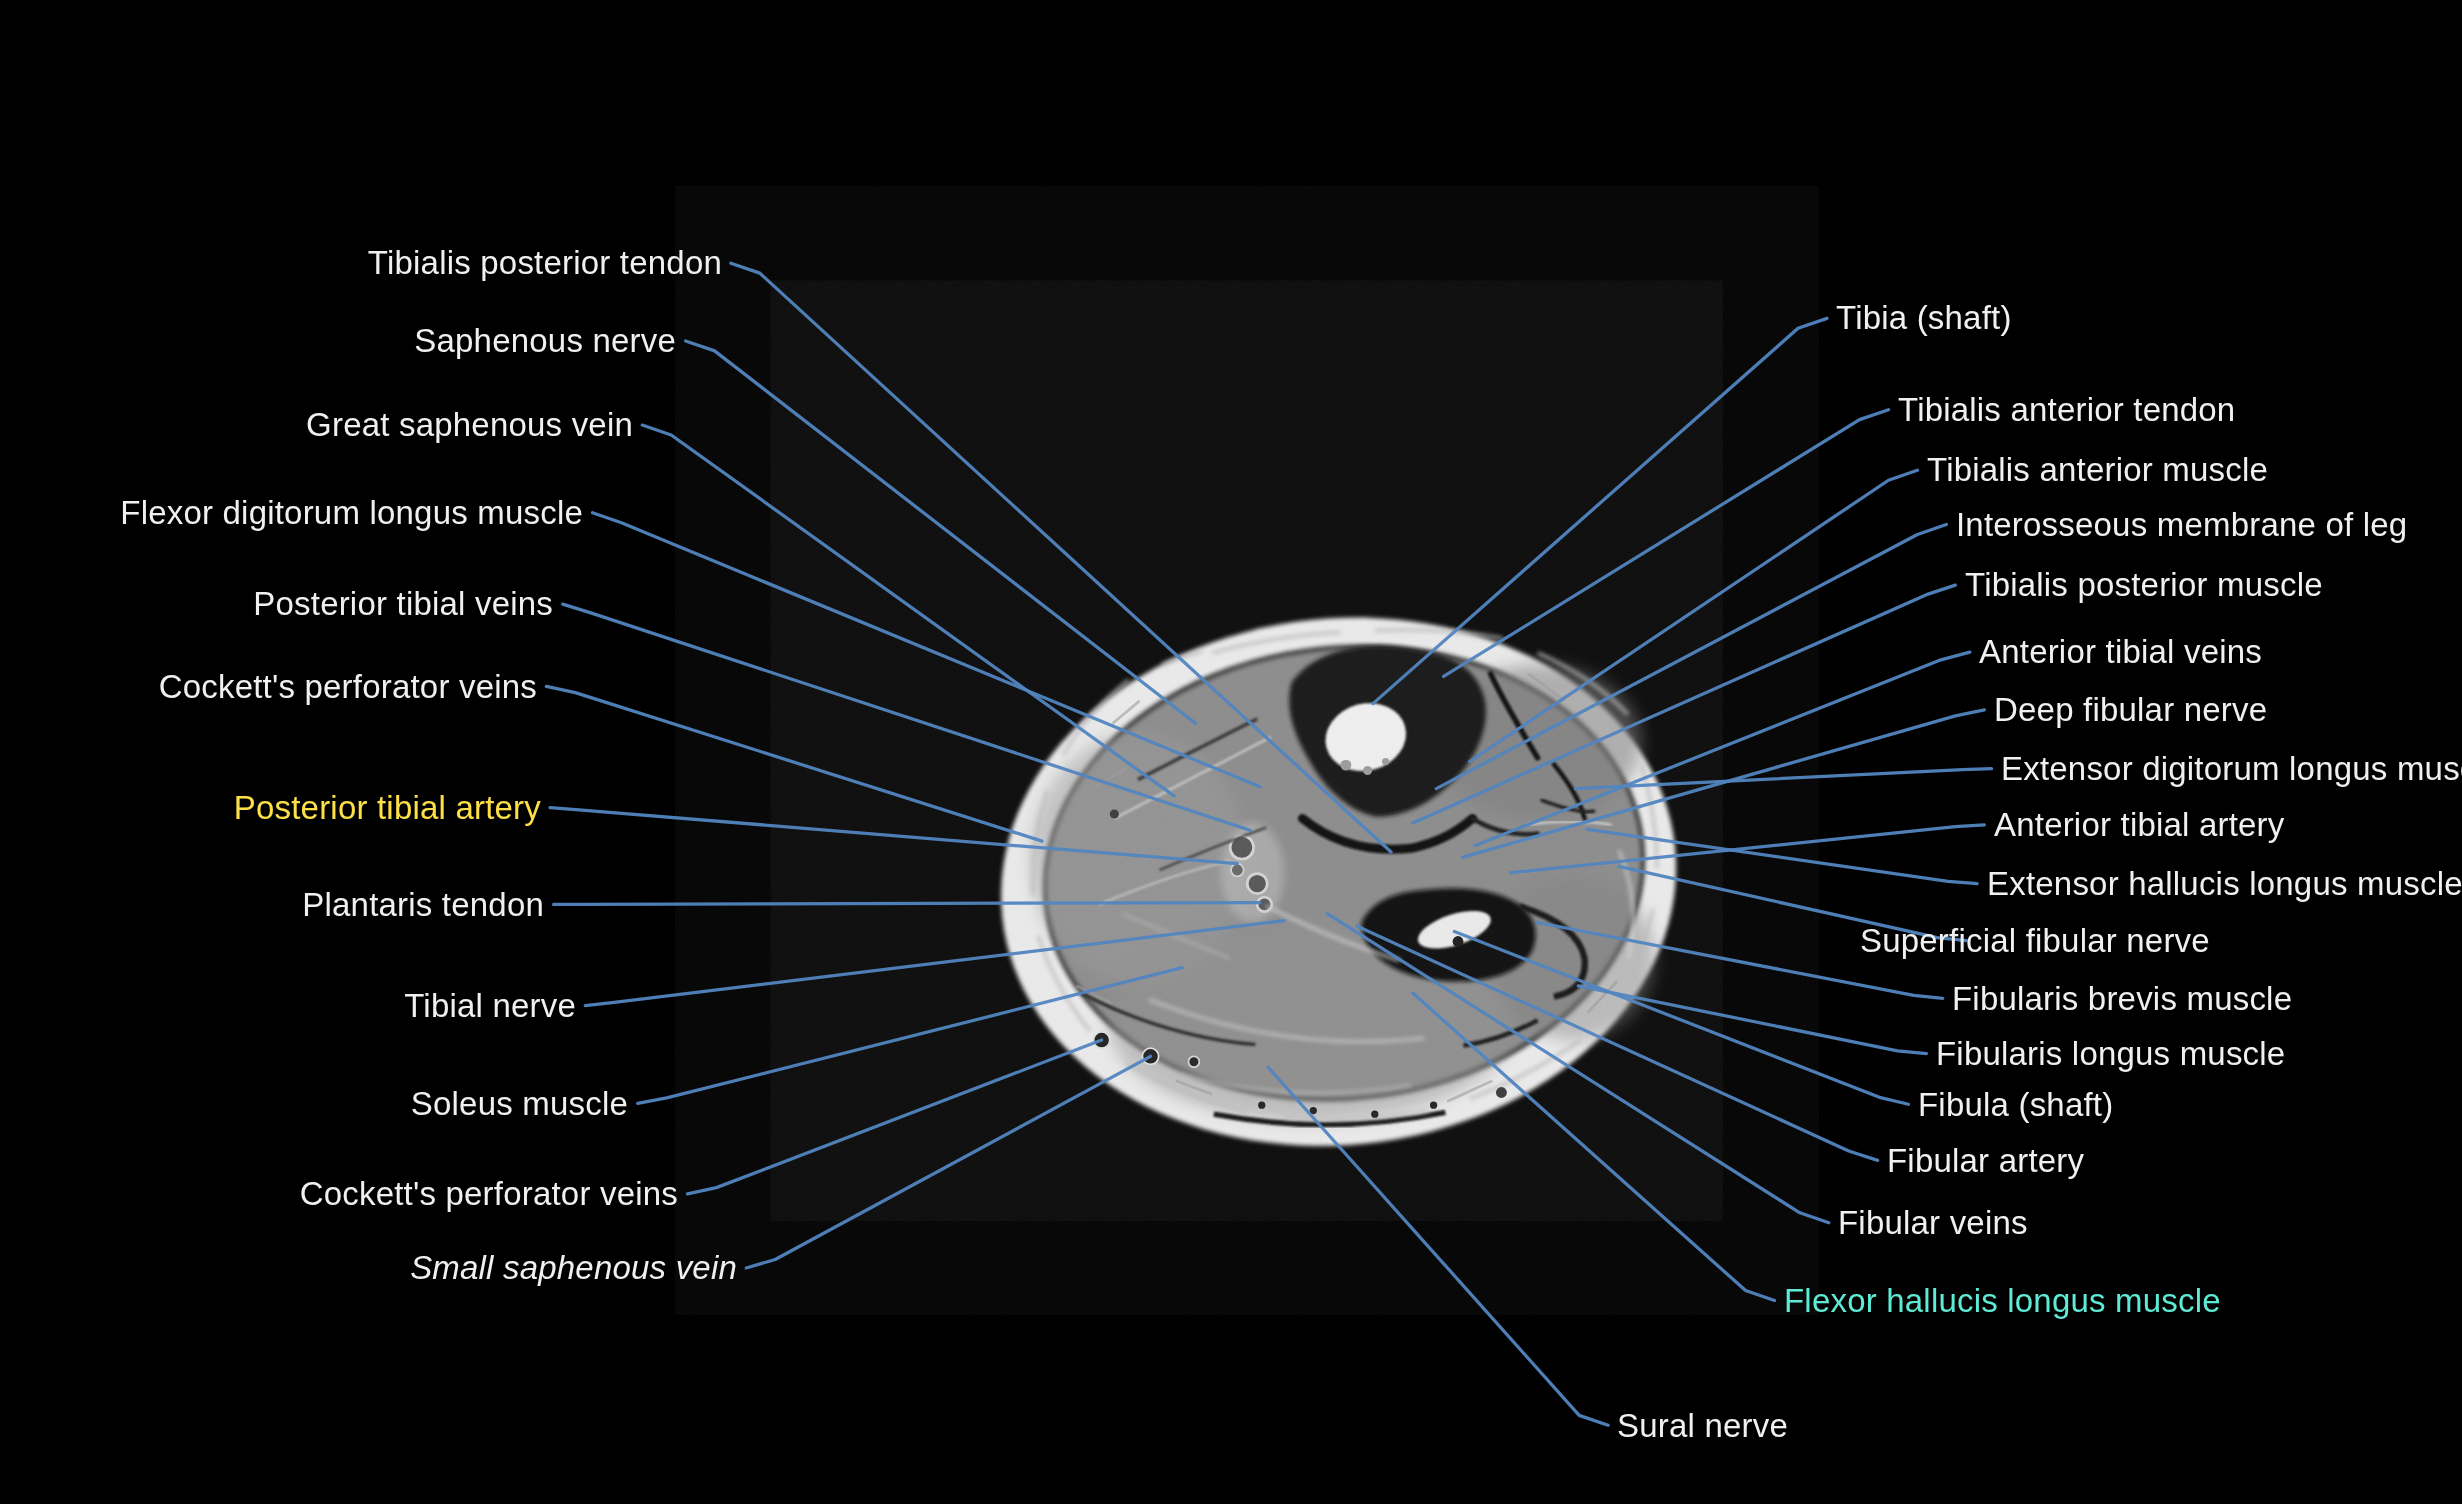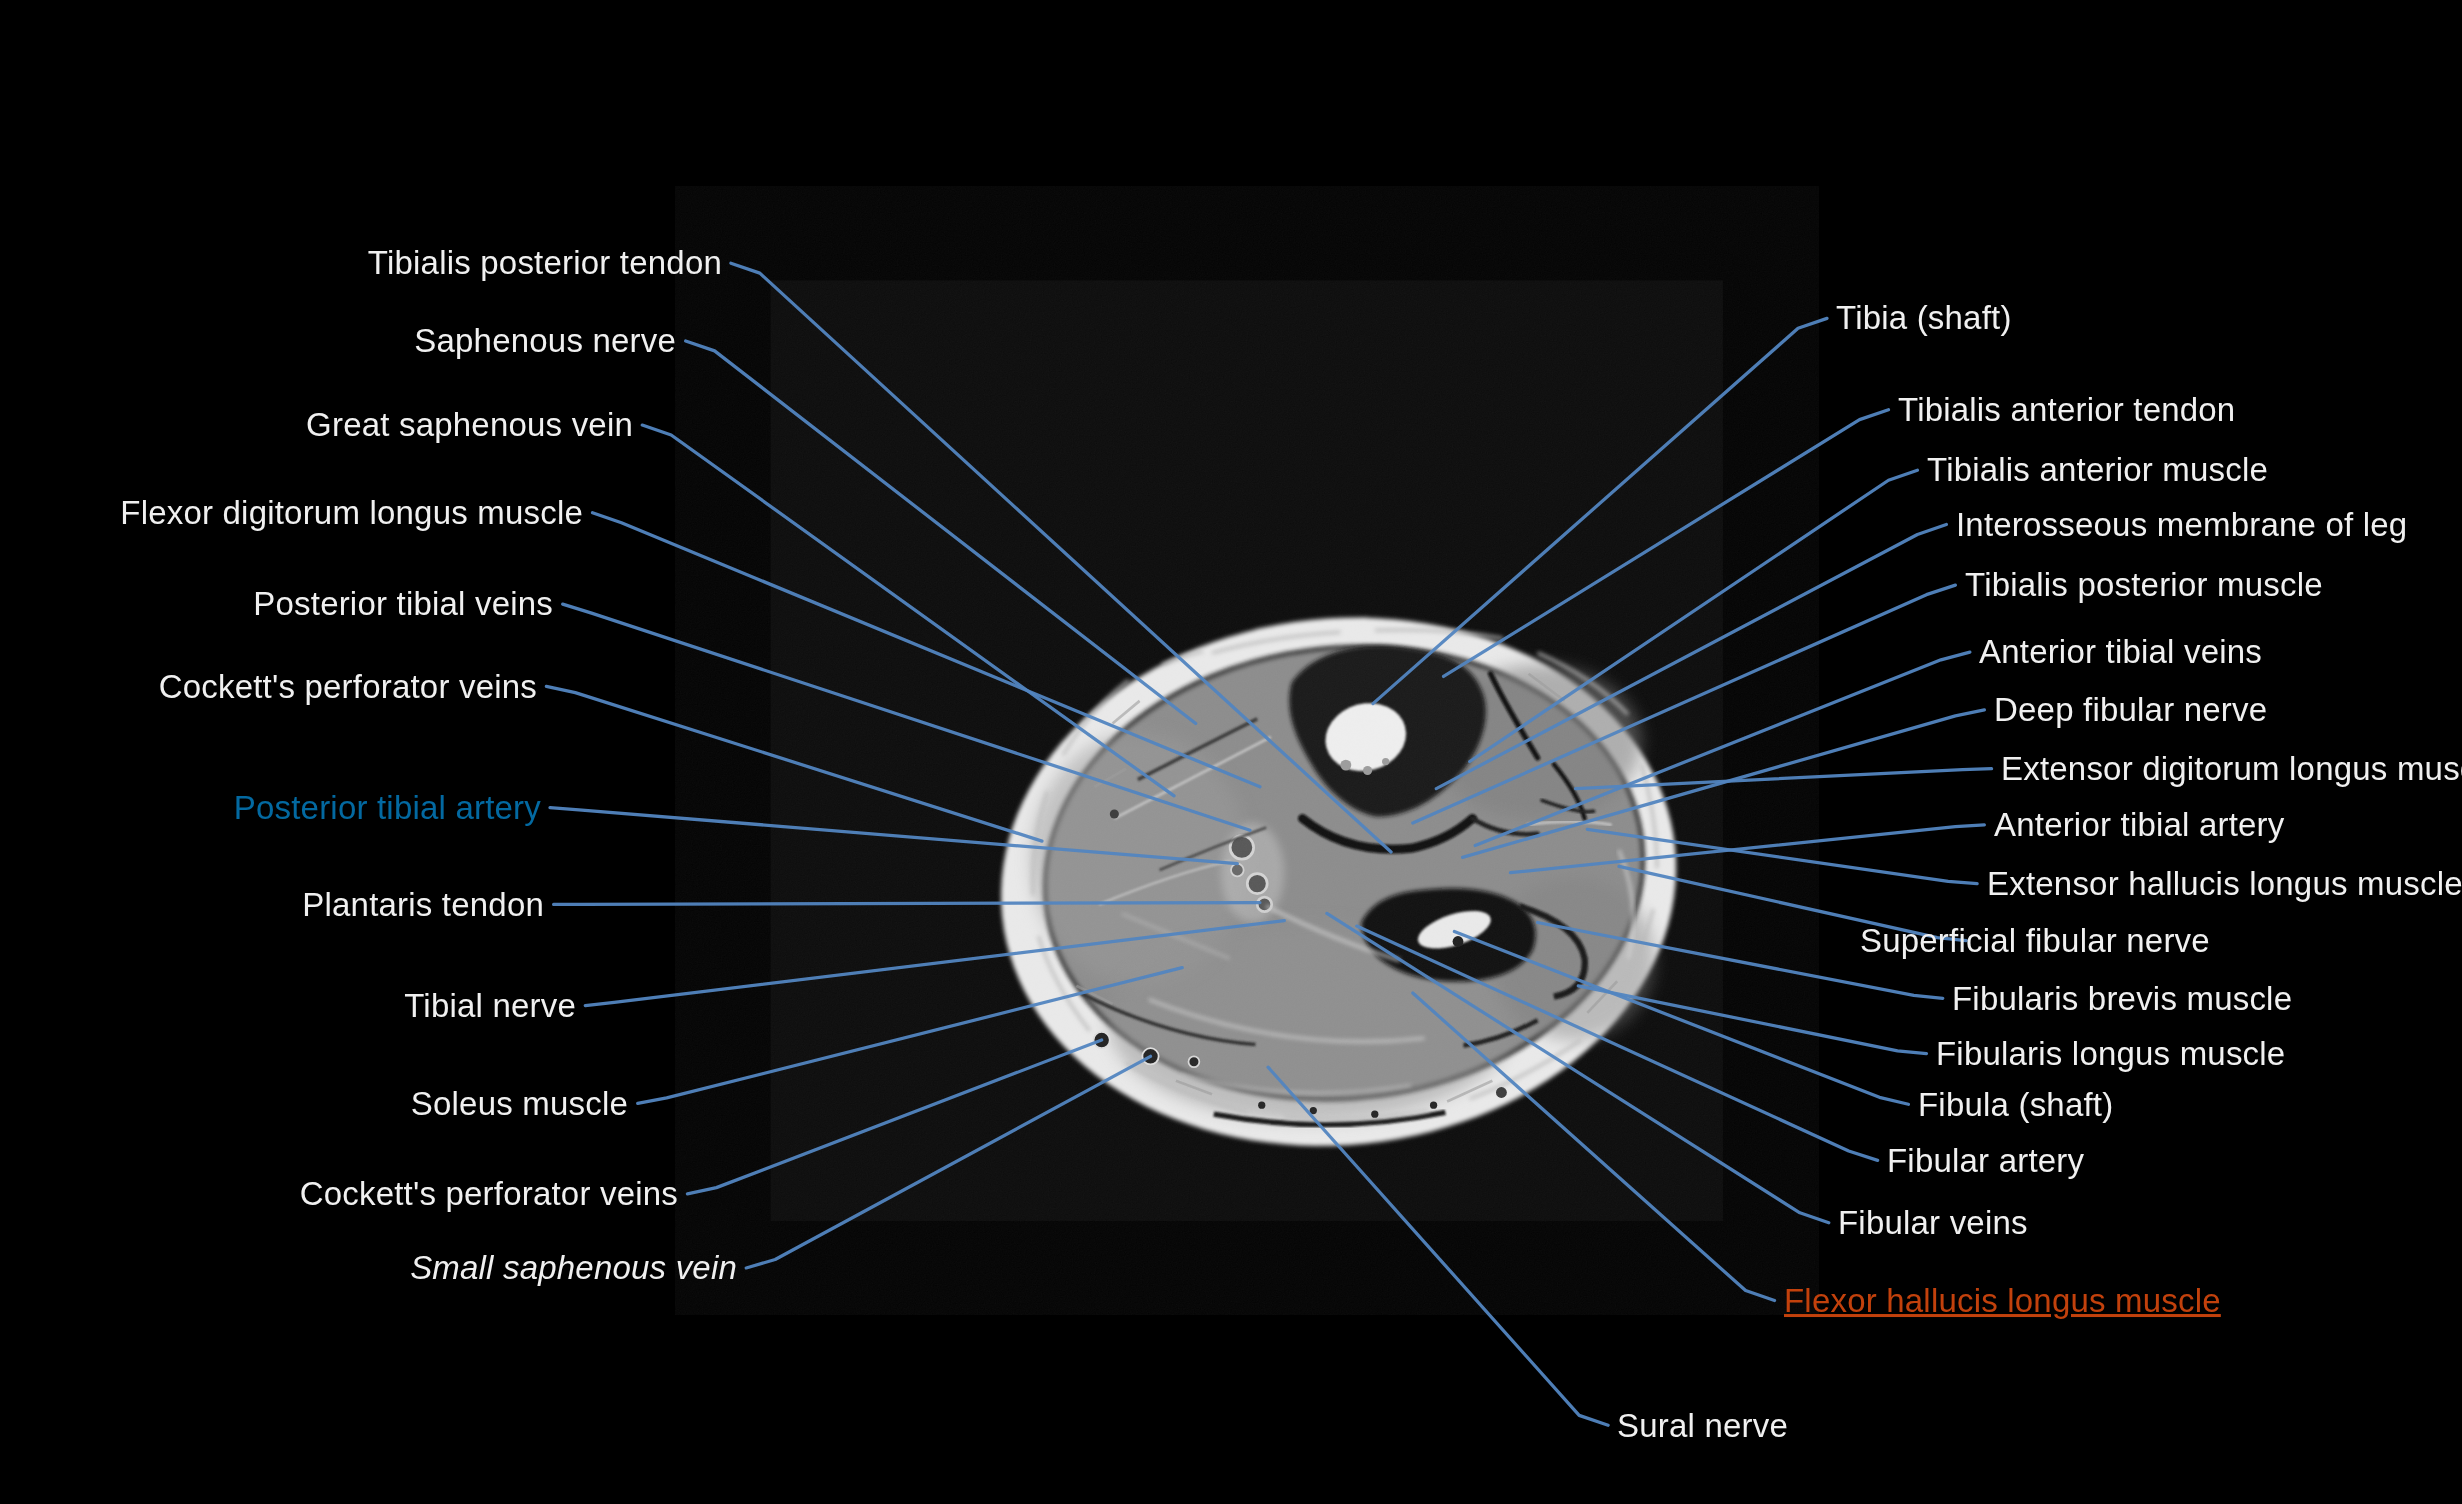--- a/index.html
+++ b/index.html
@@ -174,21 +174,21 @@
       <polyline points="1778,1576 1746,1565 1402,1180" fill="none" stroke="#5285c0" stroke-width="3.6" stroke-linecap="round" stroke-linejoin="round" opacity="0.95"></polyline>
     </svg>
 
   <div class="labels-layer" id="labels">
       <div class="anat-label left" style="top: 263px; color: rgb(240, 240, 240); font-size: 33px; right: 1740px;">Tibialis posterior tendon</div>
       <div class="anat-label left" style="top: 341px; color: rgb(240, 240, 240); font-size: 33px; right: 1786px;">Saphenous nerve</div>
       <div class="anat-label left" style="top: 425px; color: rgb(240, 240, 240); font-size: 33px; right: 1829px;">Great saphenous vein</div>
       <div class="anat-label left" style="top: 513px; color: rgb(240, 240, 240); font-size: 33px; right: 1879px; text-align: right;">Flexor digitorum longus muscle</div>
       <div class="anat-label left" style="top: 604px; color: rgb(240, 240, 240); font-size: 33px; right: 1909px;">Posterior tibial veins</div>
       <div class="anat-label left" style="top: 687px; color: rgb(240, 240, 240); font-size: 33px; right: 1925px;">Cockett's perforator veins</div>
-      <div class="anat-label left" style="top: 808px; color: #0369a1; font-size: 33px; right: 1921px; margin-left: 24px;">Posterior tibial artery</div>
+      <div class="anat-label left" style="top: 808px; color: #fde047; font-size: 33px; right: 1921px; margin-left: 24px;">Posterior tibial artery</div>
       <div class="anat-label left" style="top: 905px; color: rgb(240, 240, 240); font-size: 33px; right: 1918px;">Plantaris tendon</div>
       <div class="anat-label left" style="top: 1006px; color: rgb(240, 240, 240); font-size: 33px; right: 1886px;">Tibial nerve</div>
       <div class="anat-label left" style="top: 1104px; color: rgb(240, 240, 240); font-size: 33px; right: 1834px;">Soleus muscle</div>
       <div class="anat-label left" style="top: 1194px; color: rgb(240, 240, 240); font-size: 33px; right: 1784px;">Cockett's perforator veins</div>
       <div class="anat-label left" style="top: 1268px; color: rgb(240, 240, 240); font-size: 33px; right: 1725px; font-style: italic;">Small saphenous vein</div>
       <div class="anat-label right" style="top: 318px; color: rgb(240, 240, 240); font-size: 33px; left: 1836px;">Tibia (shaft)</div>
       <div class="anat-label right" style="top: 410px; color: rgb(240, 240, 240); font-size: 33px; left: 1898px;">Tibialis anterior tendon</div>
       <div class="anat-label right" style="top: 470px; color: rgb(240, 240, 240); font-size: 33px; left: 1927px;">Tibialis anterior muscle</div>
       <div class="anat-label right" style="top: 525px; color: rgb(240, 240, 240); font-size: 33px; left: 1956px;">Interosseous membrane of leg</div>
       <div class="anat-label right" style="top: 585px; color: rgb(240, 240, 240); font-size: 33px; left: 1965px;">Tibialis posterior muscle</div>
@@ -196,17 +196,17 @@
       <div class="anat-label right" style="top: 710px; color: rgb(240, 240, 240); font-size: 33px; left: 1994px;">Deep fibular nerve</div>
       <div class="anat-label right" style="top: 769px; color: rgb(240, 240, 240); font-size: 33px; left: 2001px;">Extensor digitorum longus muscle</div>
       <div class="anat-label right" style="top: 825px; color: rgb(240, 240, 240); font-size: 33px; left: 1994px;">Anterior tibial artery</div>
       <div class="anat-label right" style="top: 884px; color: rgb(240, 240, 240); font-size: 33px; left: 1987px;">Extensor hallucis longus muscle</div>
       <div class="anat-label right" style="top: 941px; color: rgb(240, 240, 240); font-size: 33px; left: 1860px;">Superficial fibular nerve</div>
       <div class="anat-label right" style="top: 999px; color: rgb(240, 240, 240); font-size: 33px; left: 1952px;">Fibularis brevis muscle</div>
       <div class="anat-label right" style="top: 1054px; color: rgb(240, 240, 240); font-size: 33px; left: 1936px;">Fibularis longus muscle</div>
       <div class="anat-label right" style="top: 1105px; color: rgb(240, 240, 240); font-size: 33px; left: 1918px;">Fibula (shaft)</div>
       <div class="anat-label right" style="top: 1161px; color: rgb(240, 240, 240); font-size: 33px; left: 1887px;">Fibular artery</div>
       <div class="anat-label right" style="top: 1223px; color: rgb(240, 240, 240); font-size: 33px; left: 1838px;">Fibular veins</div>
-      <div class="anat-label right" style="top: 1301px; color: #c2410c; font-size: 33px; left: 1784px; text-decoration: underline;">Flexor hallucis longus muscle</div>
+      <div class="anat-label right" style="top: 1301px; color: #5eead4; font-size: 33px; left: 1784px;">Flexor hallucis longus muscle</div>
       <div class="anat-label right" style="top: 1426px; color: rgb(240, 240, 240); font-size: 33px; left: 1617px;">Sural nerve</div>
     </div>
 </div>
 
 
 </body></html>

